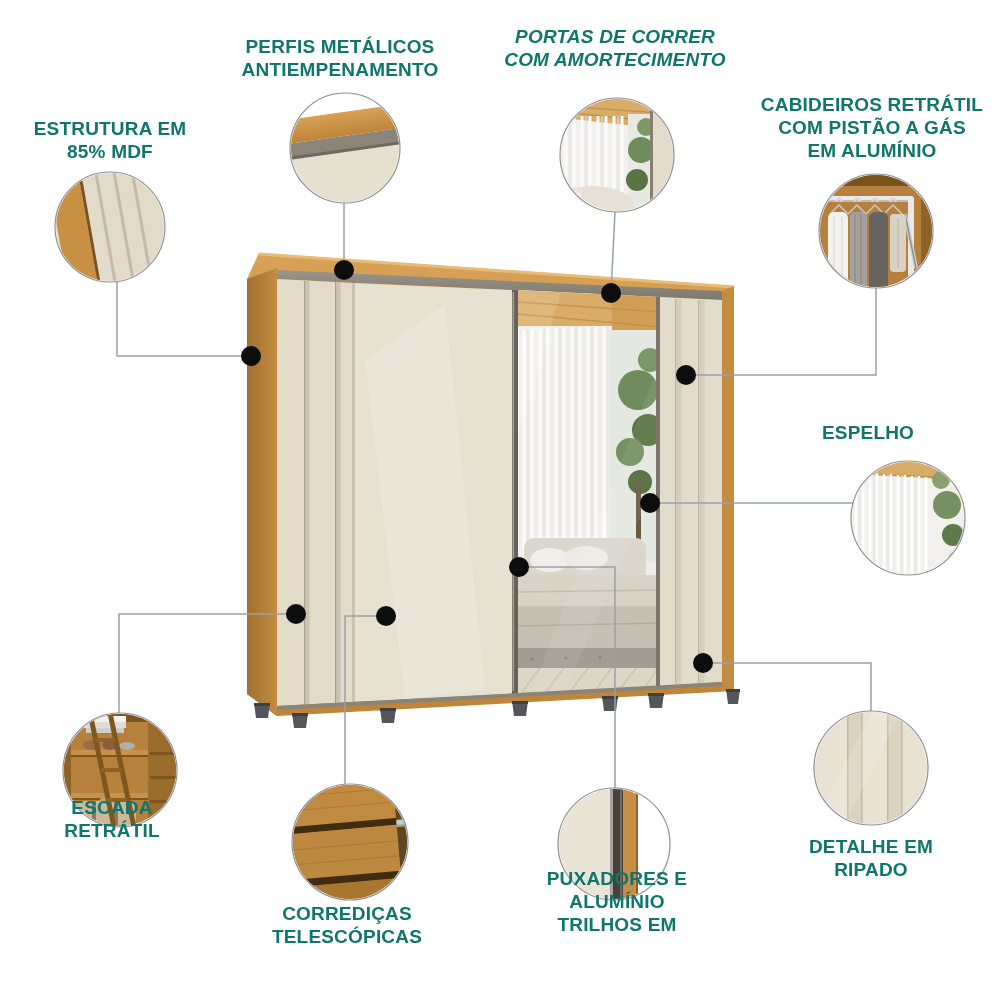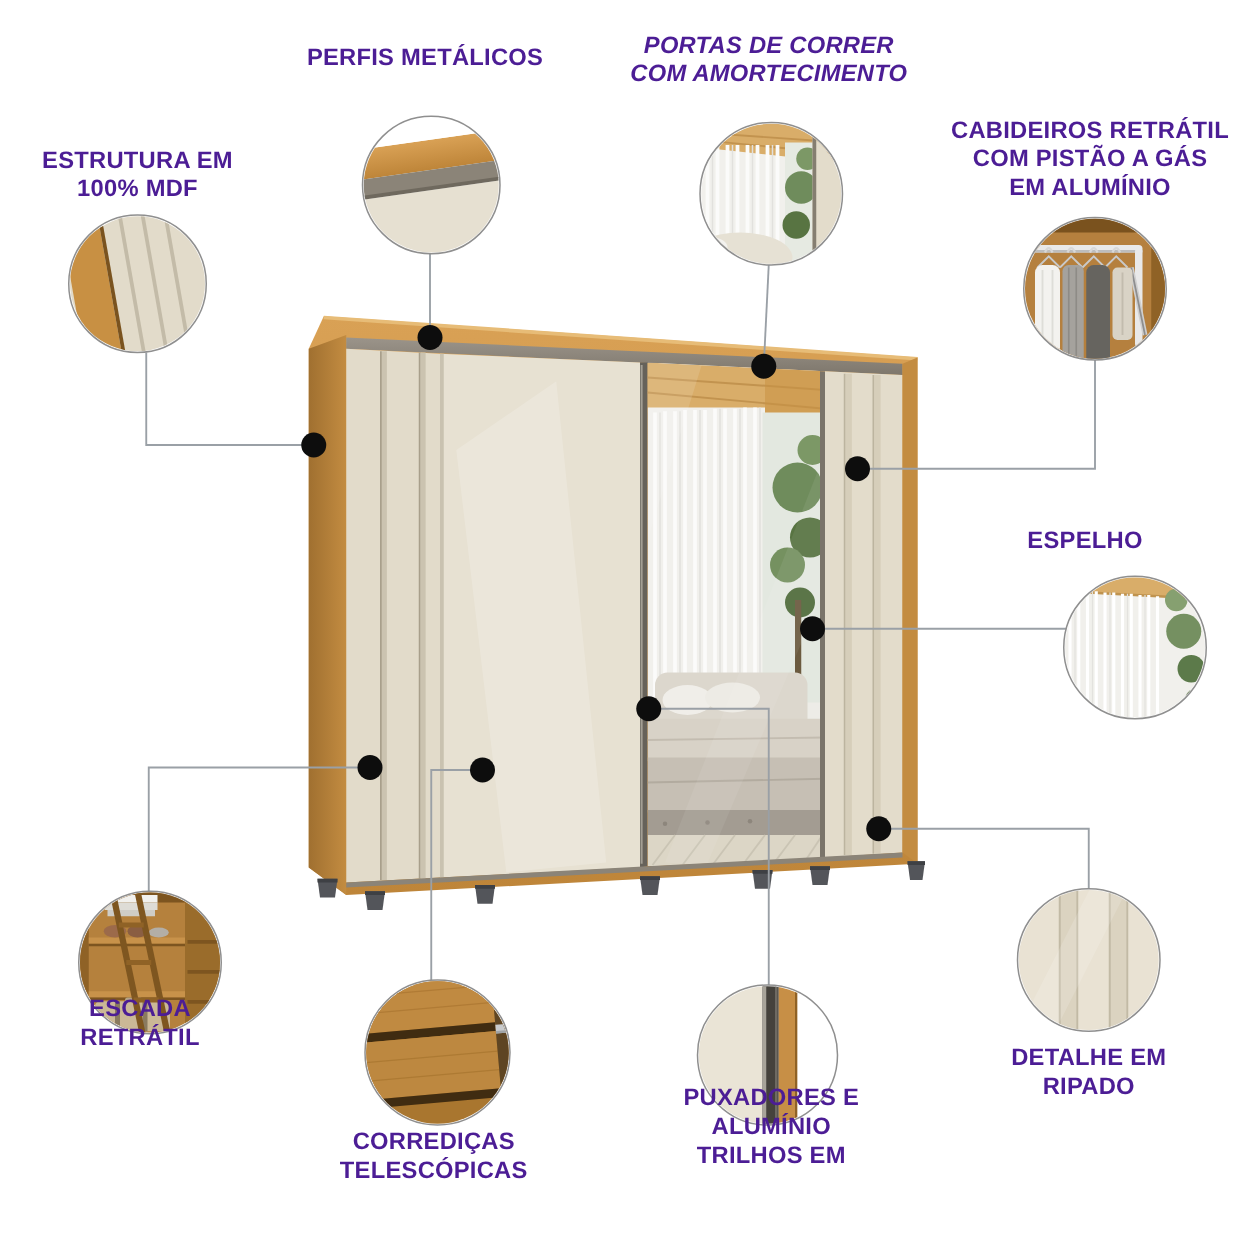--- a/index.html
+++ b/index.html
@@ -5,21 +5,21 @@
   html,body{margin:0;padding:0;}
   body{
     width:1000px;height:1000px;position:relative;overflow:hidden;
     background:#ffffff;
     font-family:"Liberation Sans", sans-serif;
   }
   #scene{position:absolute;left:0;top:0;}
   .label{
     position:absolute;text-align:center;
     font-size:19px;line-height:23px;font-weight:700;
-    letter-spacing:.2px;color:#4c1d95;
+    letter-spacing:.2px;color:#0f766e;
   }
   .label span{display:block;white-space:nowrap;}
 </style>
 </head>
 <body>
 
 <svg id="scene" width="1000" height="1000" viewBox="0 0 1000 1000">
   <defs>
     <linearGradient id="gWood" x1="0" y1="0" x2="0" y2="1">
       <stop offset="0" stop-color="#D9A155"></stop>
@@ -437,24 +437,25 @@
         <line x1="101" y1="770" x2="121" y2="770"></line>
         <line x1="107" y1="800" x2="127" y2="800"></line>
       </g>
     </g>
     <circle cx="120" cy="770" r="57" fill="none" stroke-width="1.2" stroke="#8f8f8f"></circle>
   </g>
 </svg>
 
 <div class="label" style="left:20px;top:117px;width:180px;">
   <span>ESTRUTURA EM</span>
-  <span>100% MDF</span>
+  <span>85% MDF</span>
 </div>
 <div class="label" style="left:225px;top:35px;width:230px;">
   <span>PERFIS METÁLICOS</span>
+  <span>ANTIEMPENAMENTO</span>
 </div>
 <div class="label" style="left:475px;top:25px;width:280px;font-style:italic;">
   <span>PORTAS DE CORRER</span>
   <span>COM AMORTECIMENTO</span>
 </div>
 <div class="label" style="left:747px;top:93px;width:250px;">
   <span>CABIDEIROS RETRÁTIL</span>
   <span>COM PISTÃO A GÁS</span>
   <span>EM ALUMÍNIO</span>
 </div>

